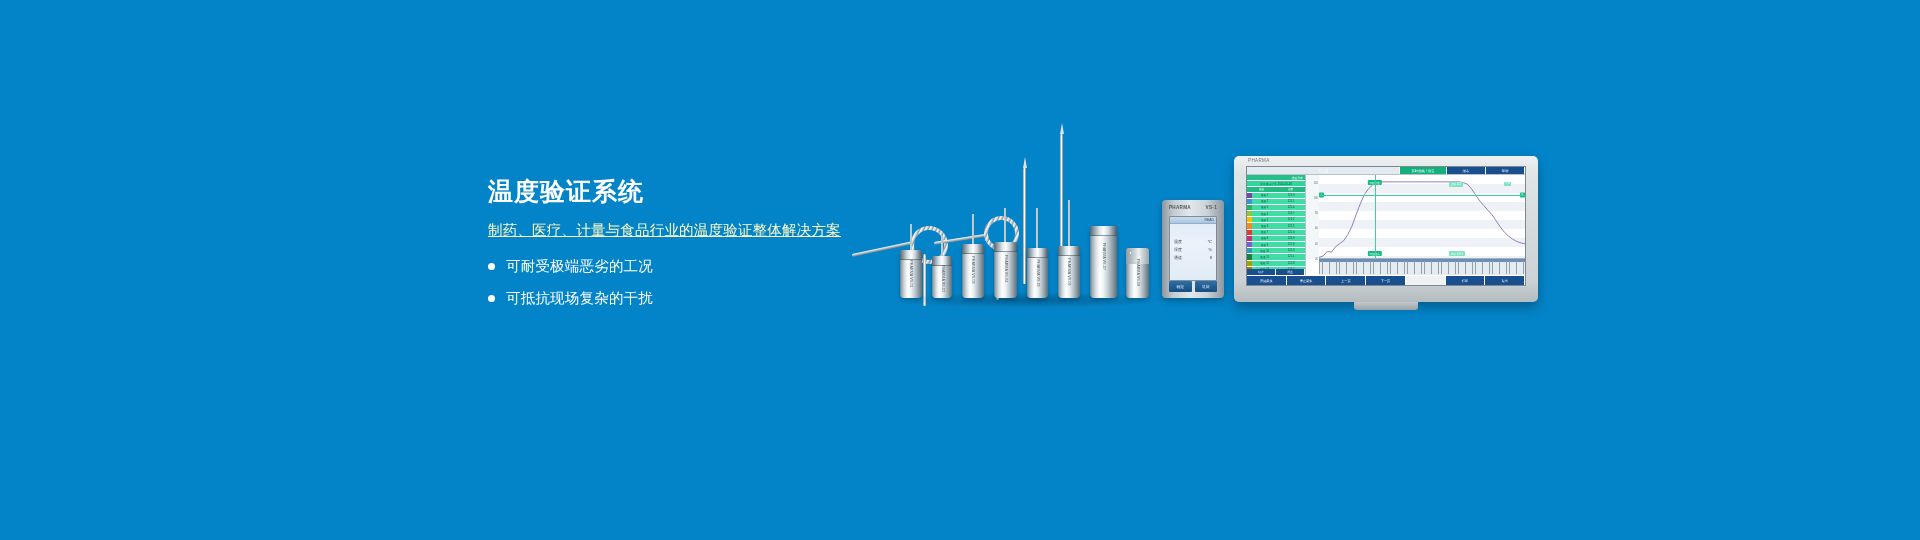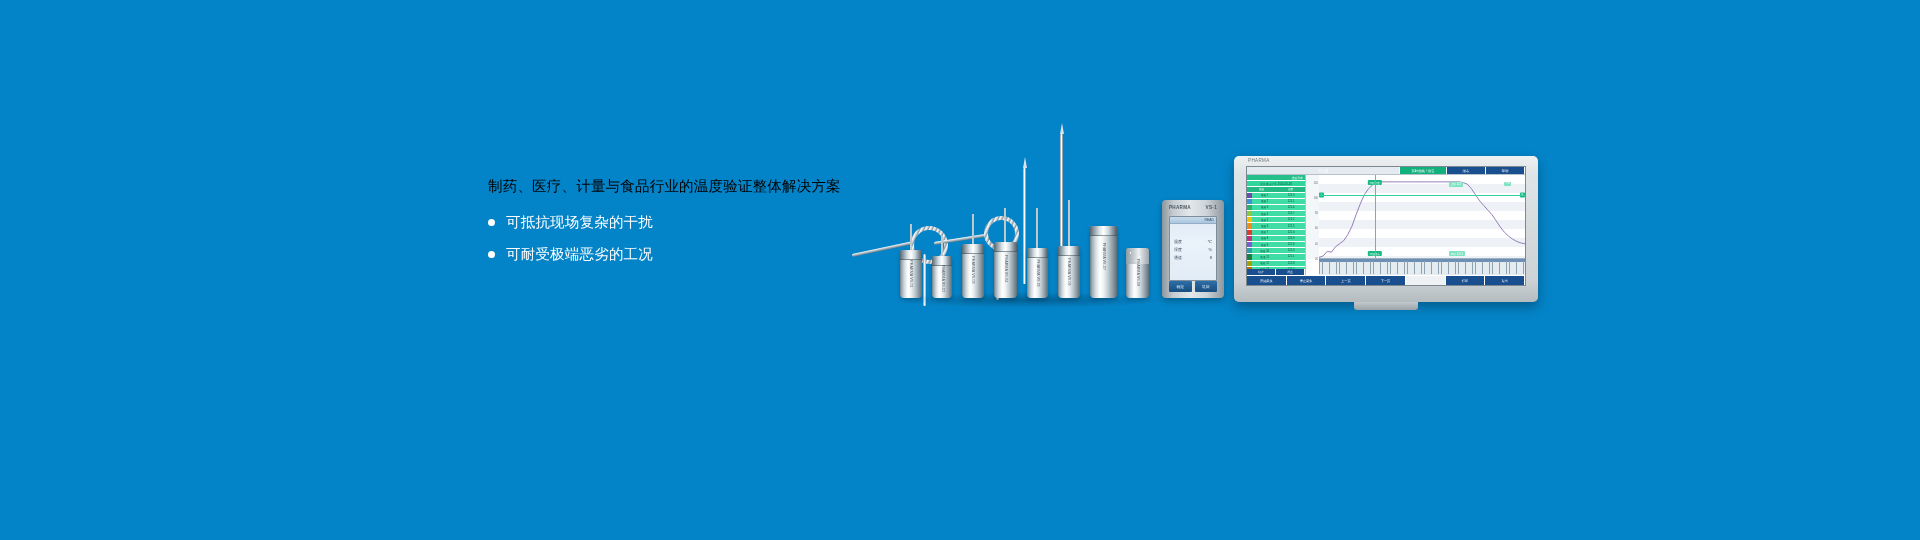--- a/index.html
+++ b/index.html
@@ -29,25 +29,26 @@
     font-size: 25px;
     font-weight: bold;
     color: #ffffff;
     letter-spacing: 1px;
     line-height: 30px;
     margin: 0 0 14px 0;
     white-space: nowrap;
   }
   .hero-subtitle {
     font-size: 14.5px;
-    color: #000000;
+    color: #fef9c3;
     line-height: 20px;
     margin: 0 0 16px 0;
     white-space: nowrap;
     letter-spacing: 0.2px;
+    text-decoration: underline;
   }
   .bullet-list {
     list-style: none;
     margin: 0;
     padding: 0;
   }
   .bullet-item {
     display: flex;
     align-items: center;
     font-size: 14.5px;
@@ -443,29 +444,30 @@
     background: linear-gradient(to bottom, #c2c9cd, #9aa3a8);
     border-radius: 0 0 3px 3px;
   }
 </style>
 </head>
 <body>
 
 <div class="banner">
 
   <div class="text-block">
+    <h1 class="hero-title">温度验证系统</h1>
     <p class="hero-subtitle">制药、医疗、计量与食品行业的温度验证整体解决方案</p>
     <ul class="bullet-list">
       <li class="bullet-item">
         <span class="bullet-dot"></span>
-        <span>可抵抗现场复杂的干扰</span>
+        <span>可耐受极端恶劣的工况</span>
       </li>
       <li class="bullet-item">
         <span class="bullet-dot"></span>
-        <span>可耐受极端恶劣的工况</span>
+        <span>可抵抗现场复杂的干扰</span>
       </li>
     </ul>
   </div>
 
   <div class="product-group">
 
     <div class="needle" style="left:160px; top:14px; height:150px;"></div>
     <div class="needle" style="left:123px; top:48px; height:116px;"></div>
 
     <div class="coil-probe" style="left:0px; top:60px;">

